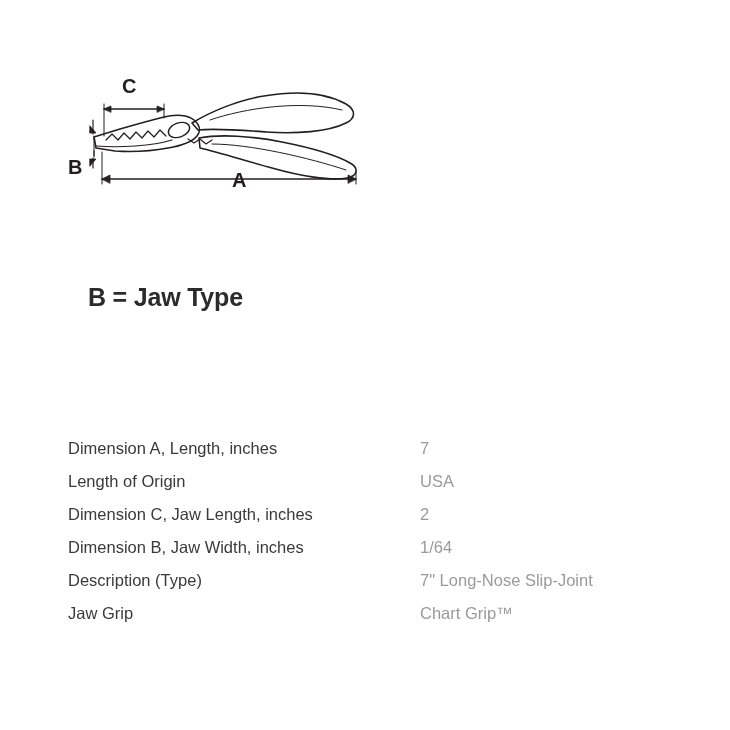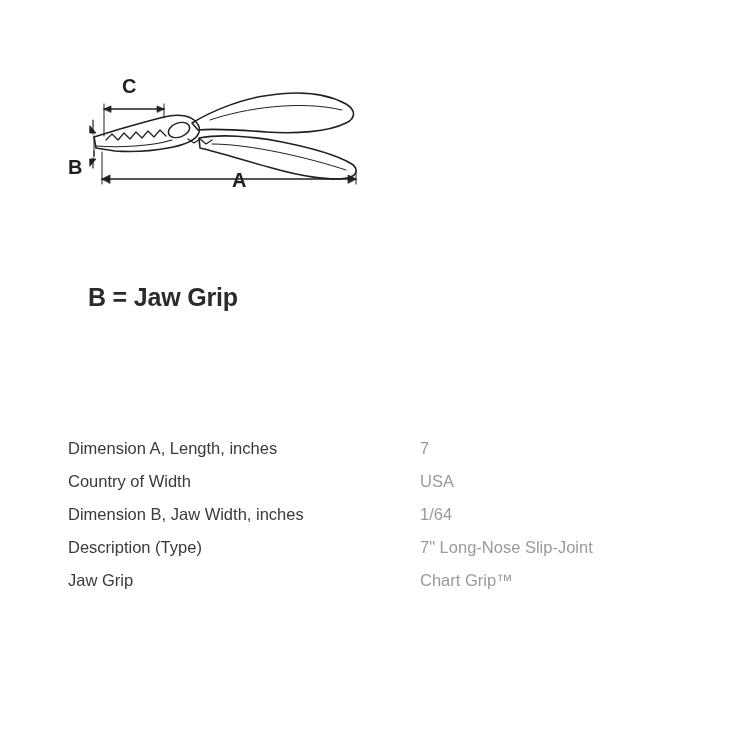--- a/index.html
+++ b/index.html
@@ -128,32 +128,36 @@
       <path d="M33 98 L33 108" stroke-width="1.2"></path>
     </g>
 
     <text x="62" y="33" font-family="Liberation Sans, sans-serif" font-size="20" font-weight="bold" fill="#231f20">C</text>
     <text x="172" y="127" font-family="Liberation Sans, sans-serif" font-size="20" font-weight="bold" fill="#231f20">A</text>
     <text x="8" y="114" font-family="Liberation Sans, sans-serif" font-size="20" font-weight="bold" fill="#231f20">B</text>
   </svg>
 </div>
 
 <div class="legend">
-  <div class="legend-row">B = Jaw Grip</div>
+  <div class="legend-row">B = Jaw Type</div>
 </div>
 
 <table class="spec-table">
   <tbody>
     <tr>
       <td class="spec-label">Dimension A, Length, inches</td>
       <td class="spec-value">7</td>
     </tr>
     <tr>
-      <td class="spec-label">Country of Width</td>
+      <td class="spec-label">Length of Origin</td>
       <td class="spec-value">USA</td>
+    </tr>
+    <tr>
+      <td class="spec-label">Dimension C, Jaw Length, inches</td>
+      <td class="spec-value">2</td>
     </tr>
     <tr>
       <td class="spec-label">Dimension B, Jaw Width, inches</td>
       <td class="spec-value">1/64</td>
     </tr>
     <tr>
       <td class="spec-label">Description (Type)</td>
       <td class="spec-value">7" Long-Nose Slip-Joint</td>
     </tr>
     <tr>

